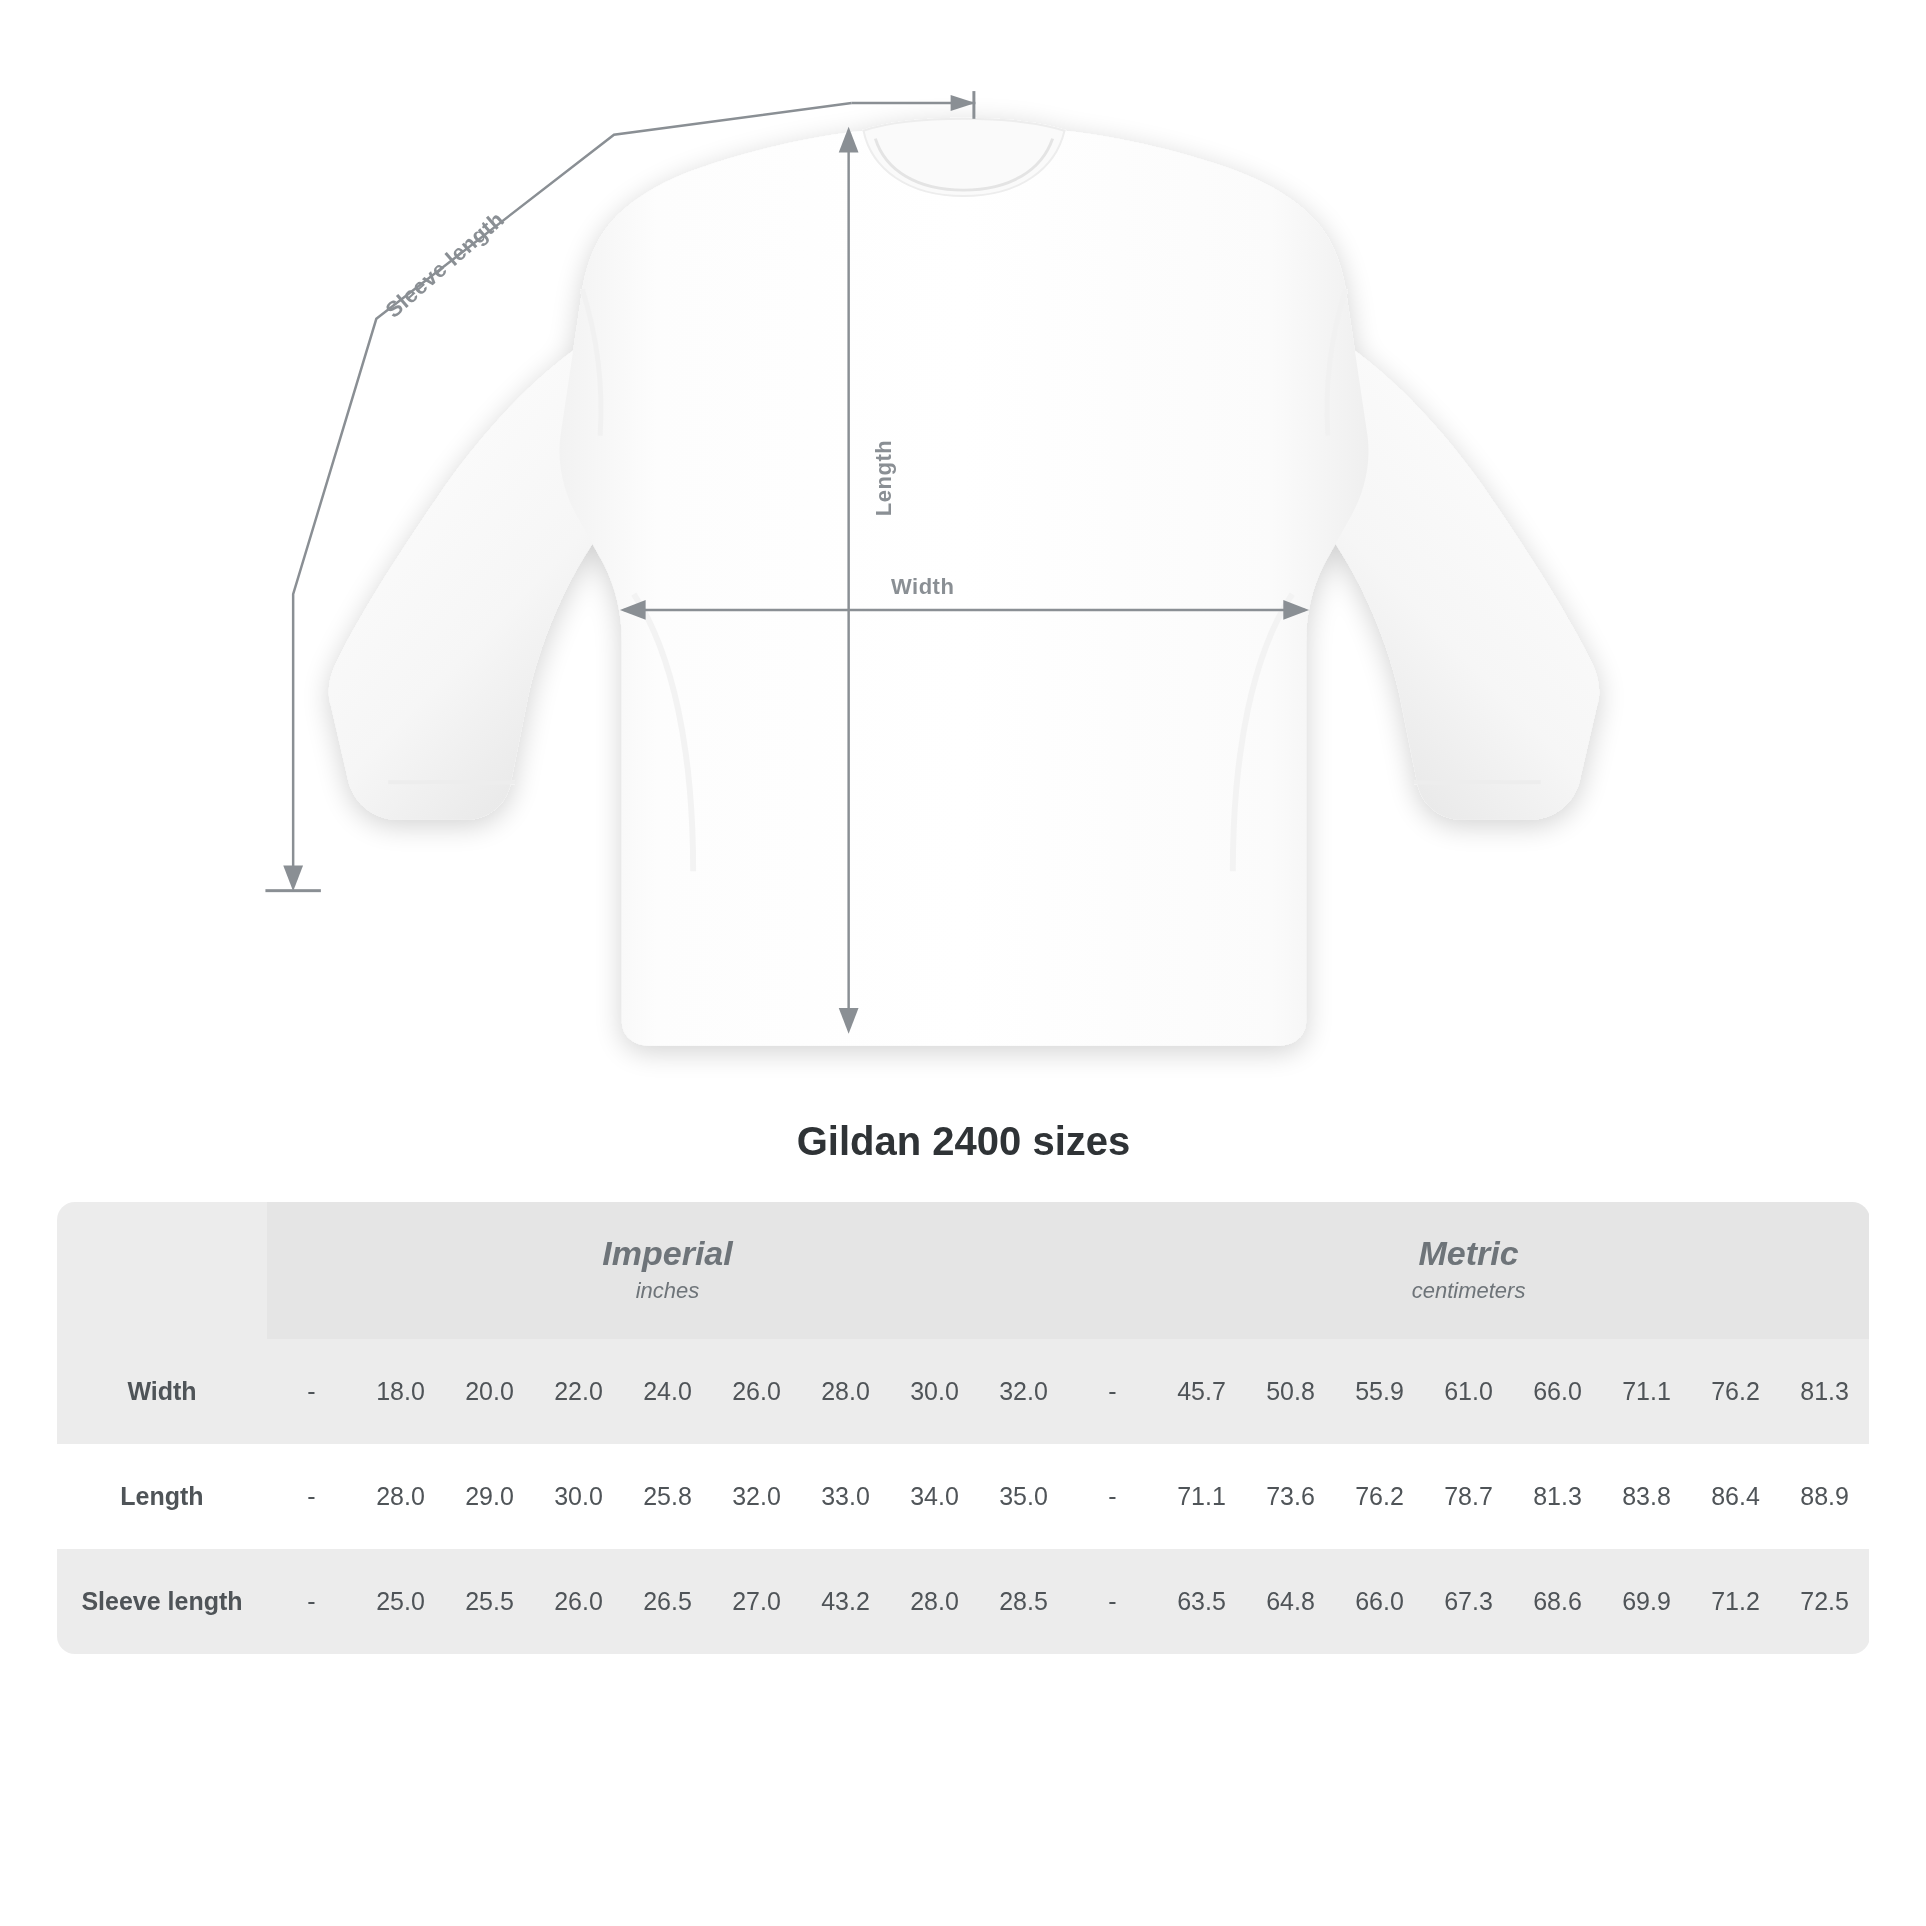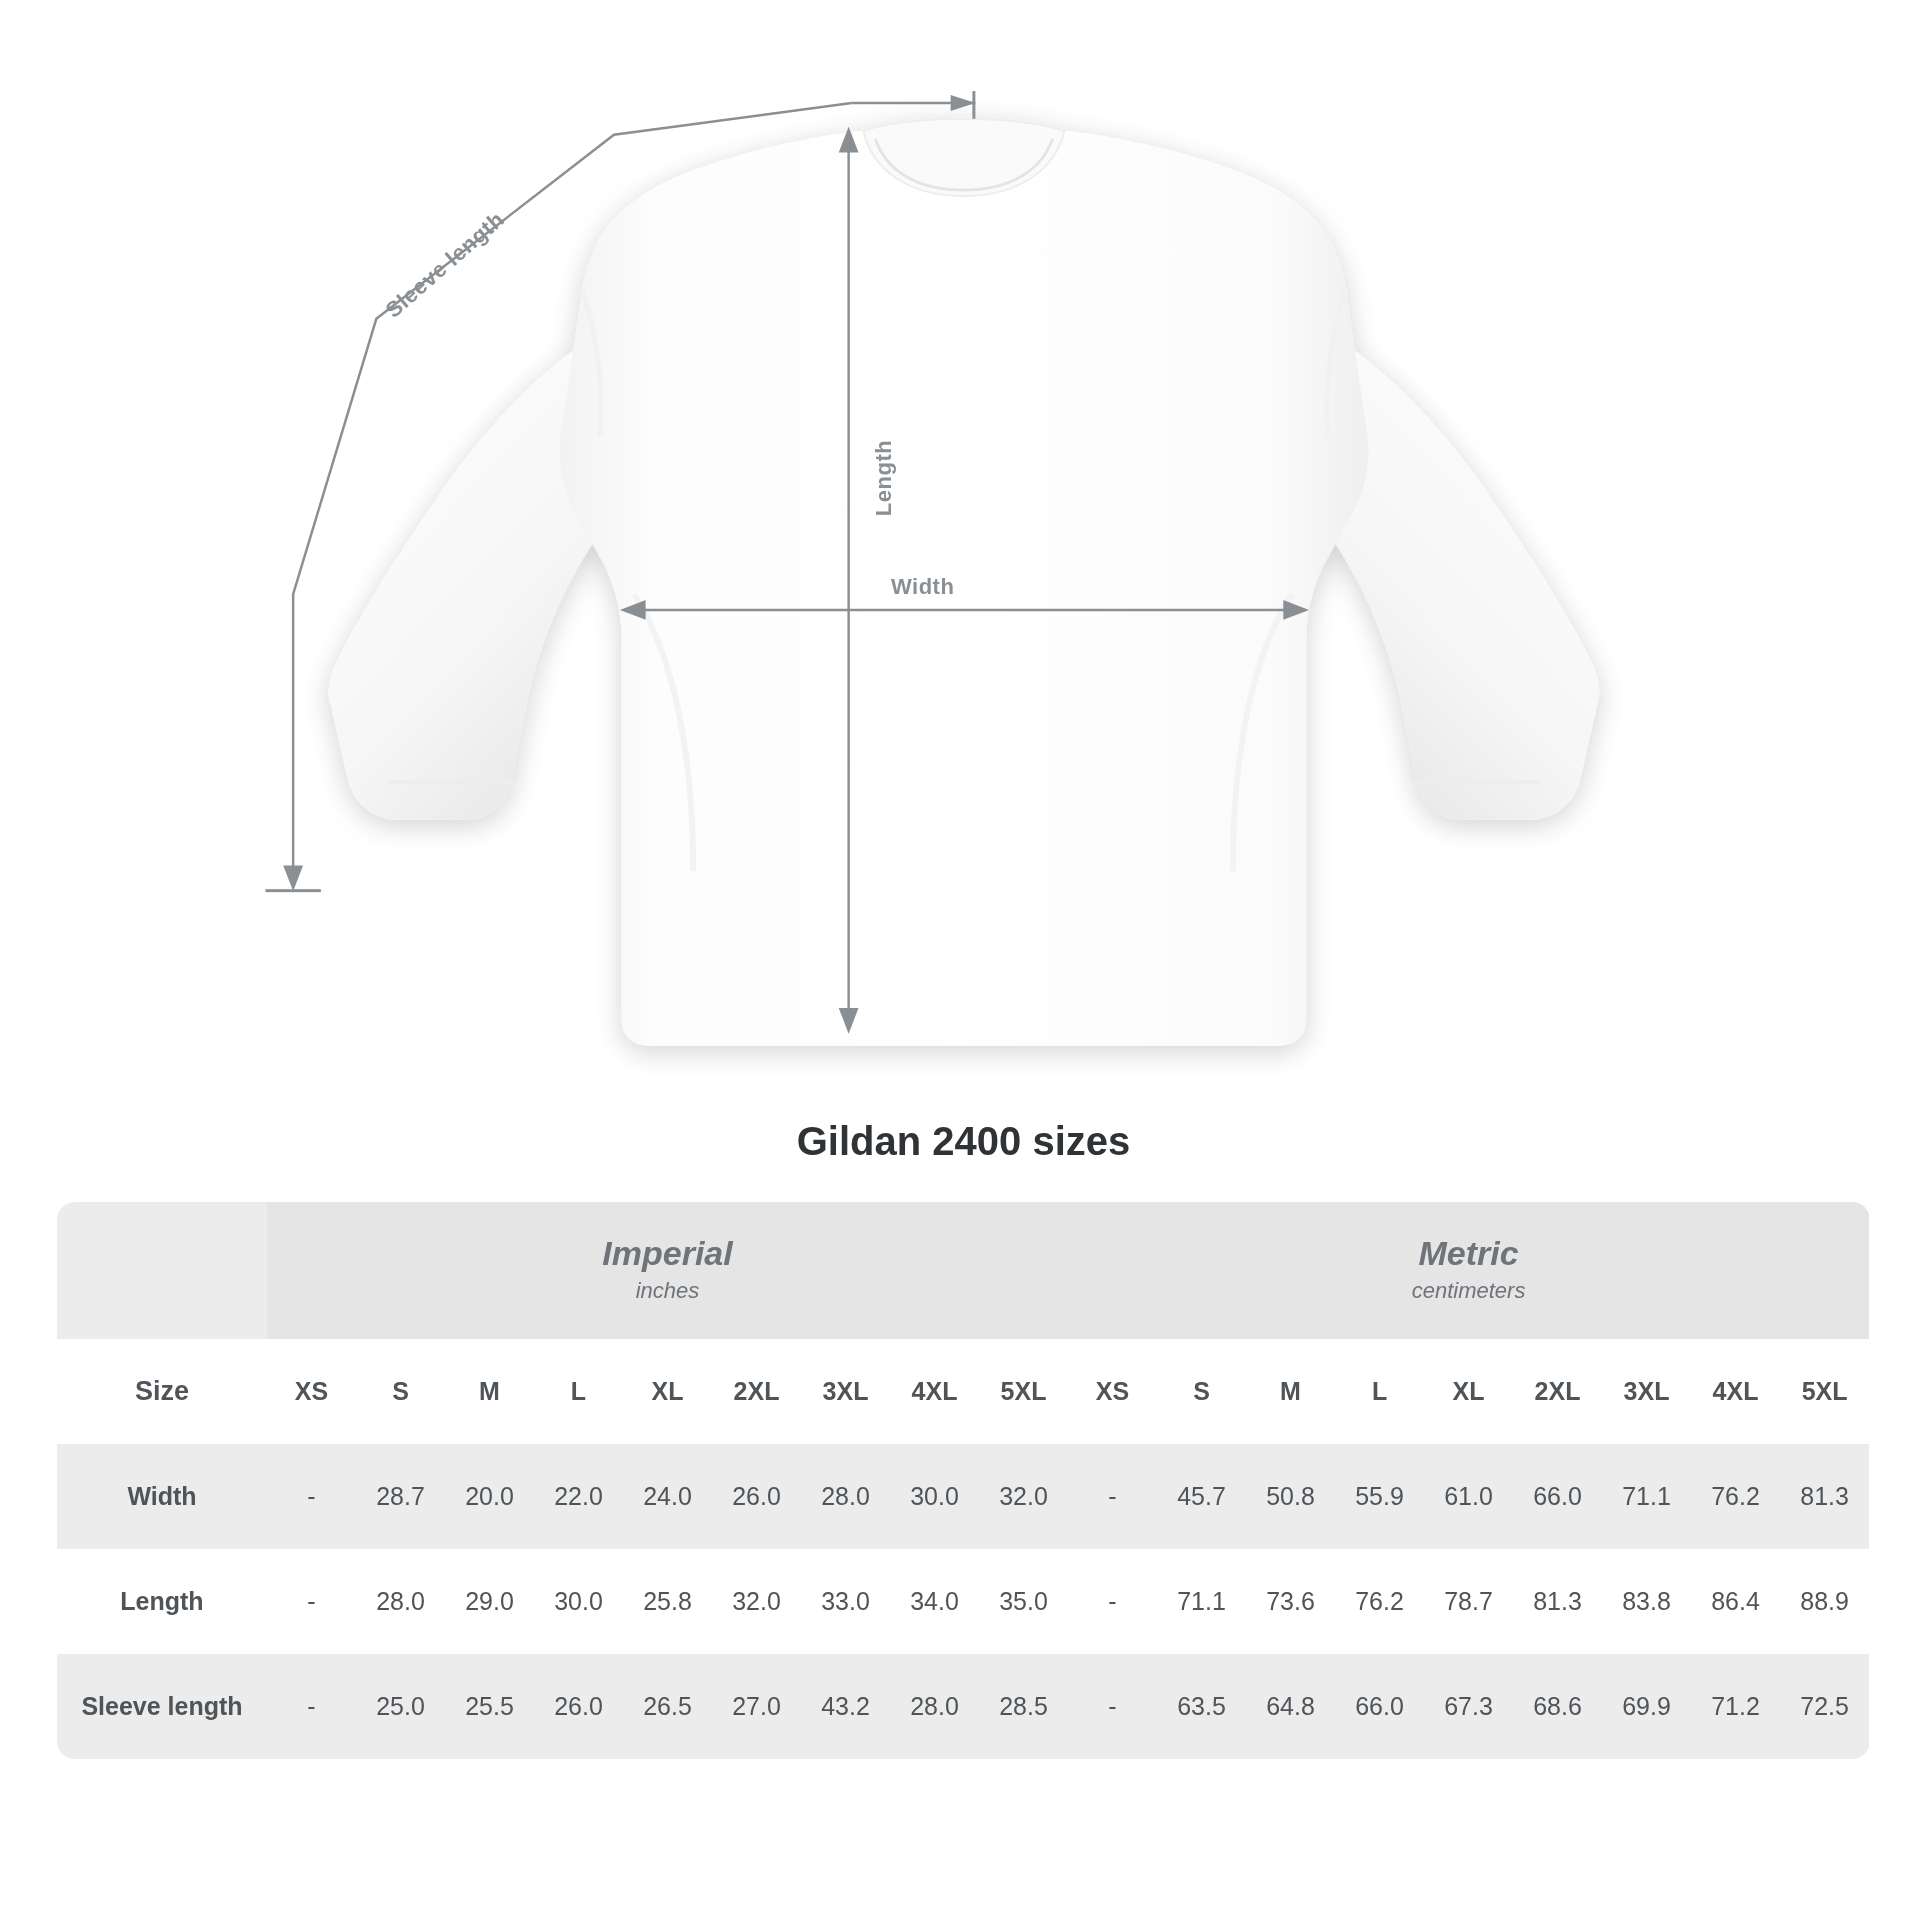--- a/index.html
+++ b/index.html
@@ -289,46 +289,25 @@
         <td colspan="9">
           <div class="unit-name">Imperial</div>
           <div class="unit-sub">inches</div>
         </td>
         <td colspan="9">
           <div class="unit-name">Metric</div>
           <div class="unit-sub">centimeters</div>
         </td>
       </tr>
 
-      <tr class="size-row">
-        <td class="rowhead">Size</td>
-        <td>XS</td>
-        <td>S</td>
-        <td>M</td>
-        <td>L</td>
-        <td>XL</td>
-        <td>2XL</td>
-        <td>3XL</td>
-        <td>4XL</td>
-        <td>5XL</td>
-        <td>XS</td>
-        <td>S</td>
-        <td>M</td>
-        <td>L</td>
-        <td>XL</td>
-        <td>2XL</td>
-        <td>3XL</td>
-        <td>4XL</td>
-        <td>5XL</td>
-      </tr>
 
       <tr class="data-row shade">
         <td class="rowhead">Width</td>
         <td class="datacell">-</td>
-        <td class="datacell">28.7</td>
+        <td class="datacell">18.0</td>
         <td class="datacell">20.0</td>
         <td class="datacell">22.0</td>
         <td class="datacell">24.0</td>
         <td class="datacell">26.0</td>
         <td class="datacell">28.0</td>
         <td class="datacell">30.0</td>
         <td class="datacell">32.0</td>
         <td class="datacell">-</td>
         <td class="datacell">45.7</td>
         <td class="datacell">50.8</td>

